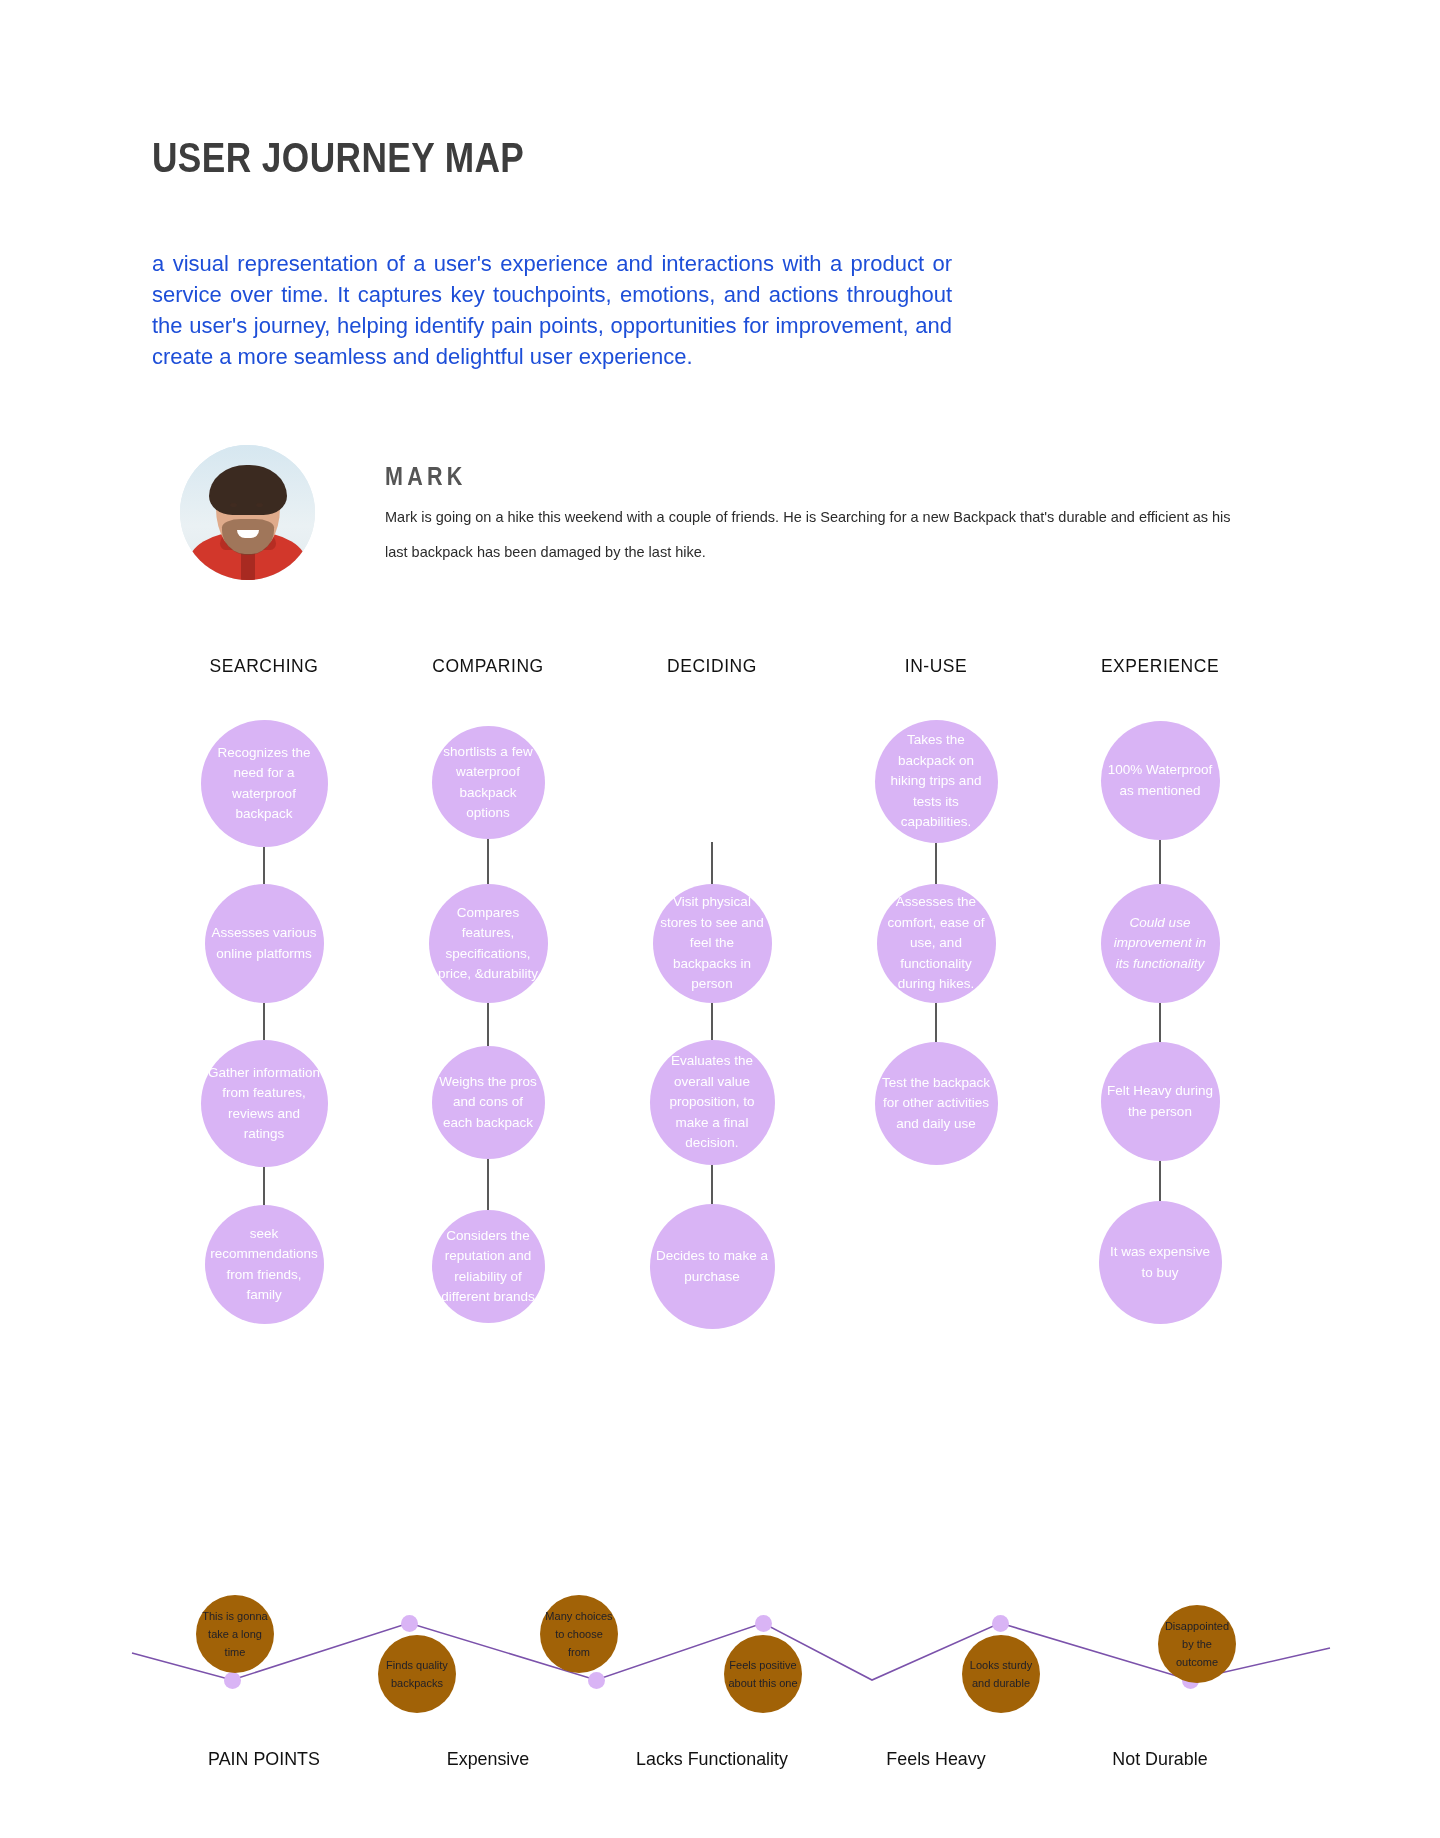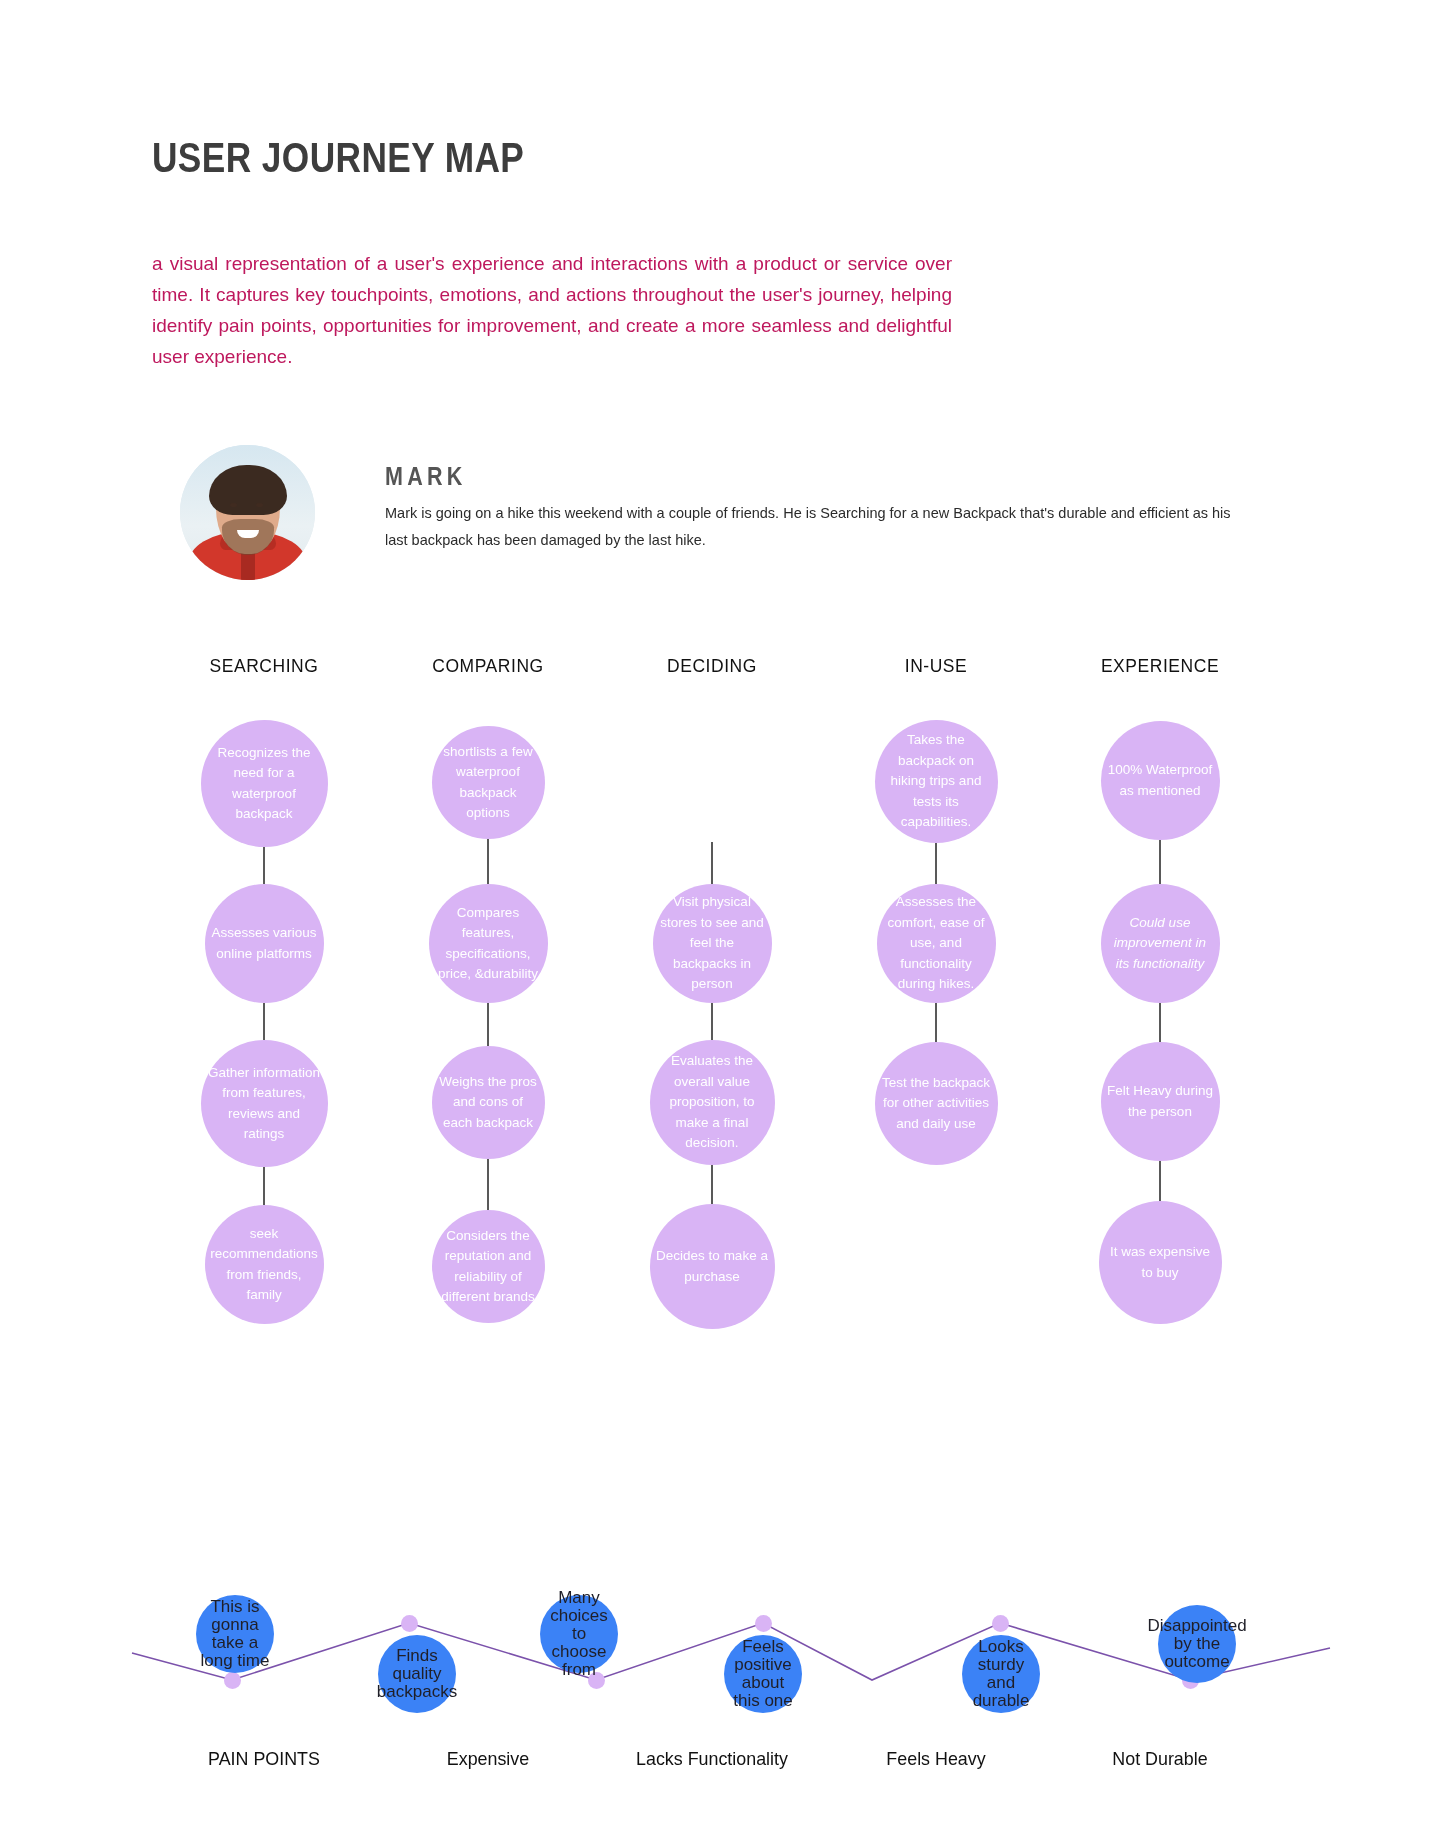--- a/index.html
+++ b/index.html
@@ -33,23 +33,23 @@
     transform: scaleX(0.82);
     transform-origin: left center;
     white-space: nowrap;
   }
 
   .intro {
     position: absolute;
     left: 152px;
     top: 248px;
     width: 800px;
-    font-size: 19px;
+    font-size: 22px;
     line-height: 31px;
-    color: #be185d;
+    color: #1d4ed8;
     text-align: justify;
   }
 
   
   .persona-avatar {
     position: absolute;
     left: 180px;
     top: 445px;
     width: 135px;
     height: 135px;
@@ -135,21 +135,21 @@
     transform: scaleX(0.86);
     transform-origin: left center;
   }
 
   .persona-desc {
     position: absolute;
     left: 385px;
     top: 500px;
     width: 870px;
     font-size: 14.5px;
-    line-height: 27px;
+    line-height: 35px;
     color: #2b2b2b;
   }
 
   
   .stages {
     position: absolute;
     left: 152px;
     top: 655px;
     width: 1120px;
     display: flex;
@@ -212,28 +212,28 @@
     height: 200px;
   }
   .emotion-svg {
     position: absolute;
     left: 0; top: 0;
     width: 1440px; height: 200px;
   }
   .emo-bubble {
     position: absolute;
     border-radius: 50%;
-    background: #3b82f6;
+    background: #a16207;
     color: #1f1f28;
     display: flex;
     align-items: center;
     justify-content: center;
     text-align: center;
     font-family: "Liberation Sans Narrow", "Liberation Sans", sans-serif;
-    font-size: 17px;
+    font-size: 11px;
     line-height: 18px;
     padding: 4px;
   }
   .emo-dot {
     position: absolute;
     width: 17px; height: 17px;
     border-radius: 50%;
     background: #d9b4f5;
   }
 

